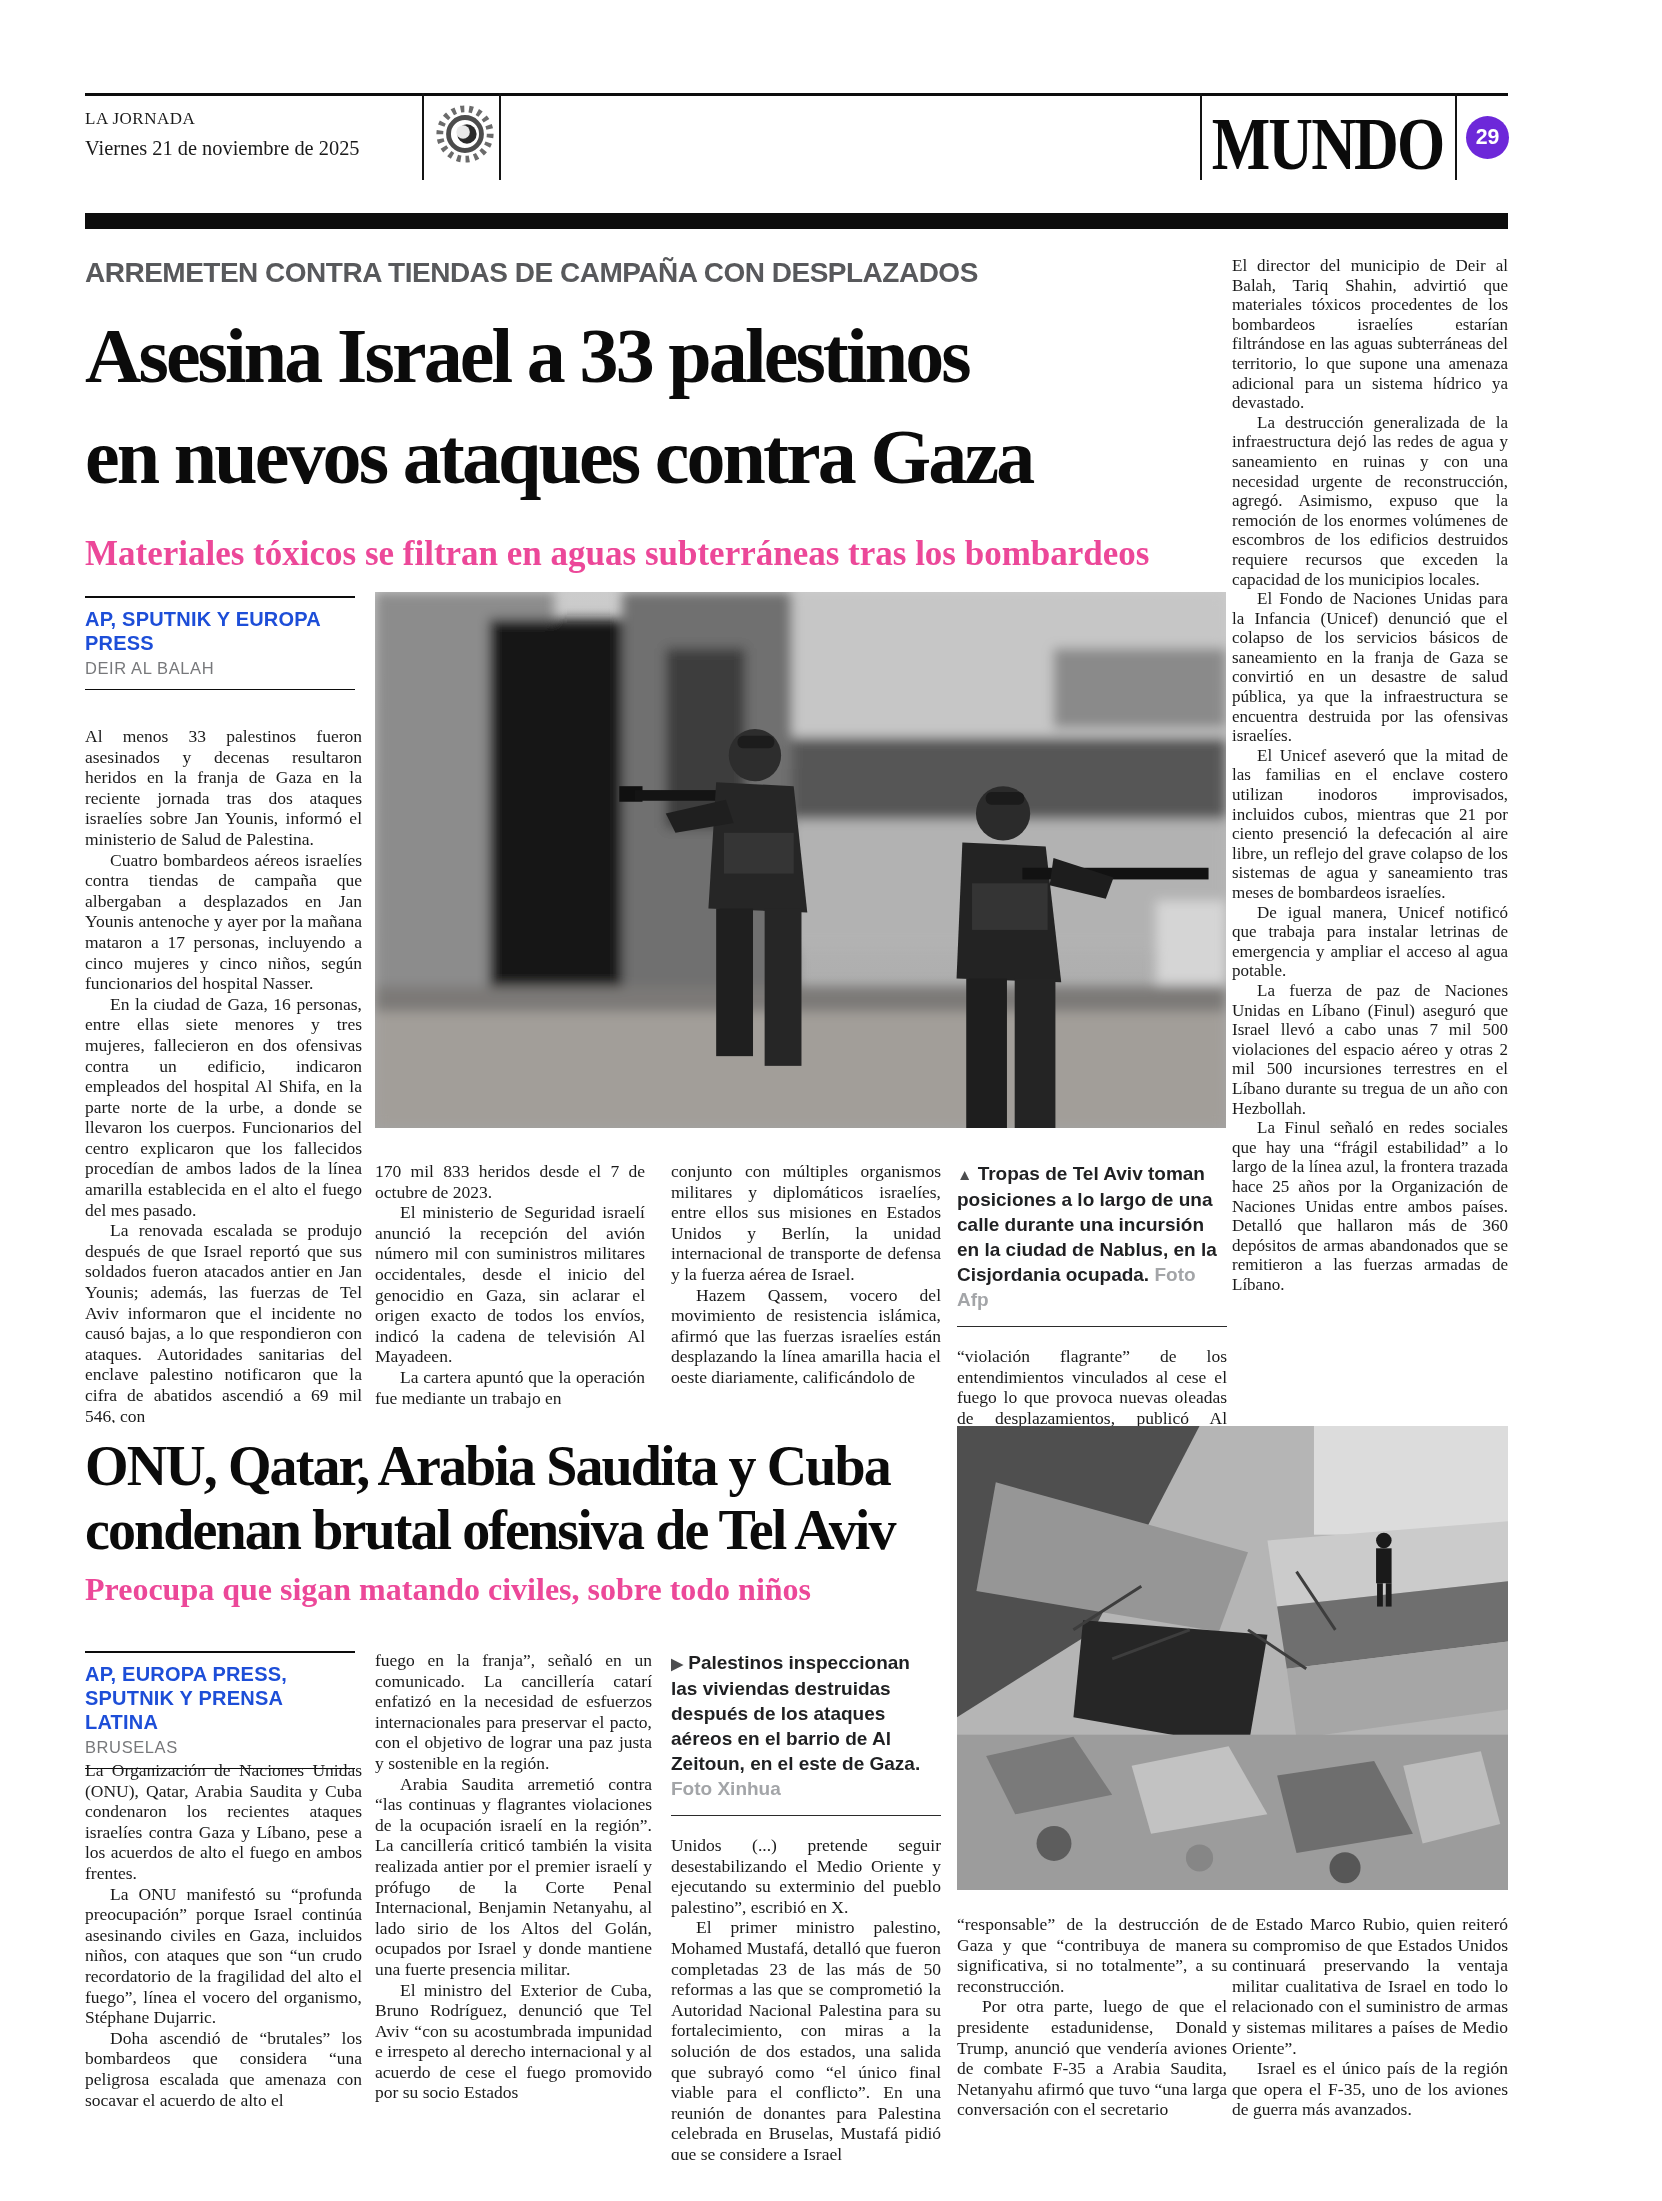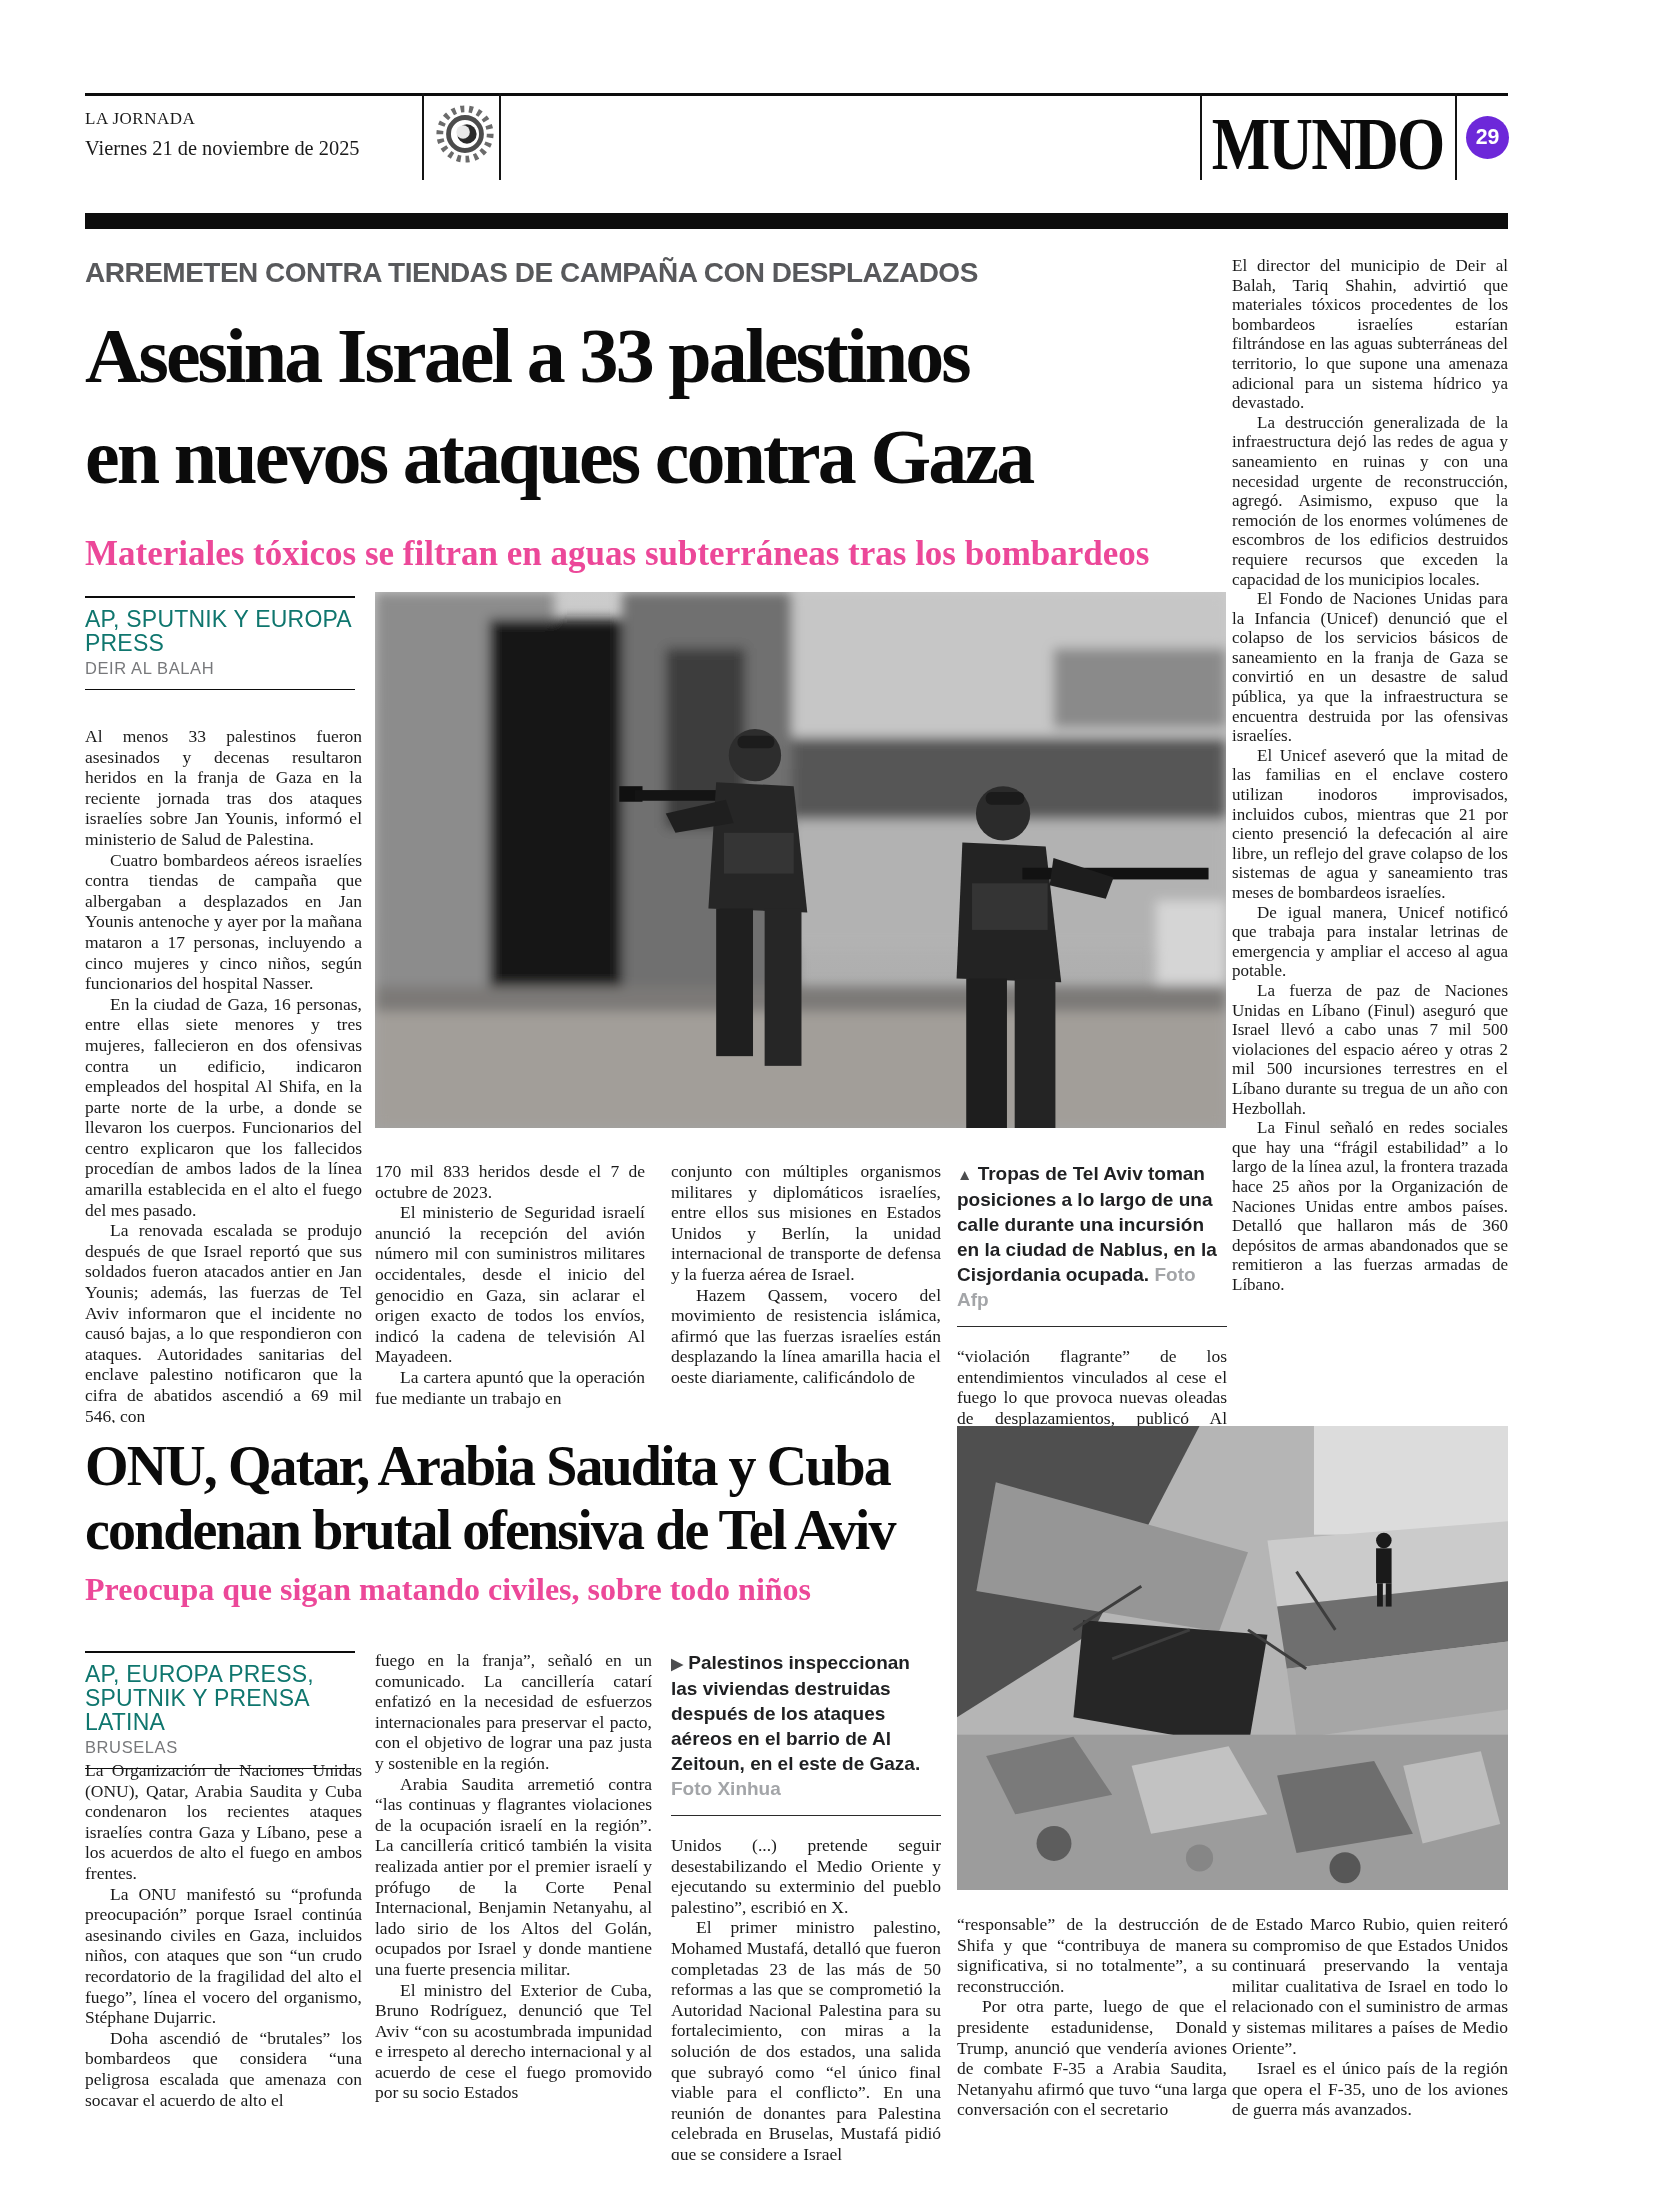--- a/index.html
+++ b/index.html
@@ -16,21 +16,21 @@
   
   .kicker{font-family:"Liberation Sans",sans-serif;font-weight:bold;font-size:28px;letter-spacing:-0.5px;color:#58595c;}
   .headline{font-family:"Liberation Serif",serif;font-weight:bold;color:#0b0b0b;}
   .headline-1{font-size:78px;line-height:101px;letter-spacing:-2.9px;}
   .headline-2{font-size:56px;line-height:64px;letter-spacing:-1.9px;}
   .subhead{font-family:"Liberation Serif",serif;color:#ec4899;font-weight:bold;}
   .subhead-1{font-size:35px;line-height:43px;}
   .subhead-2{font-size:32px;line-height:39px;}
   
   .byline-block{border-top:2.9px solid #0c0c0c;border-bottom:1.5px solid #0c0c0c;padding:8.7px 0 10.7px;}
-  .byline-name{font-family:"Liberation Sans",sans-serif;font-weight:normal;font-size:23px;line-height:24px;color:#0f766e;letter-spacing:0.2px;}
+  .byline-name{font-family:"Liberation Sans",sans-serif;font-weight:bold;font-size:20px;line-height:24px;color:#1d4ed8;letter-spacing:0.2px;}
   .byline-place{font-family:"Liberation Sans",sans-serif;font-size:16.5px;line-height:22px;color:#77787b;letter-spacing:0.6px;margin-top:1.9px;}
   
   .body-col{font-family:"Liberation Serif",serif;font-size:17.5px;line-height:20.6px;text-align:justify;color:#1a1a1a;overflow:hidden;hyphens:auto;-webkit-hyphens:auto;}
   .body-col p{margin:0;}
   .body-col p + p{text-indent:25px;}
   .body-col-sm{font-size:17px;line-height:19.6px;}
   
   .photo-caption{margin:0;font-family:"Liberation Sans",sans-serif;font-weight:bold;font-size:19px;line-height:25px;color:#1f2022;}
   .cap-marker{color:#4c4d4f;font-size:15.5px;}
   .cap-credit{color:#a3a5a8;}
@@ -221,21 +221,21 @@
       <g>
         <circle cx="440" cy="118" r="8" fill="#1a1a1a"></circle>
         <rect x="432" y="126" width="16" height="36" fill="#1a1a1a"></rect>
         <rect x="433" y="162" width="6" height="24" fill="#1a1a1a"></rect>
         <rect x="442" y="162" width="6" height="24" fill="#1a1a1a"></rect>
       </g>
     </svg>
   </figure>
 
   <div class="abs body-col" style="left:957px;top:1914px;width:270px;height:245px;">
-      <p>“responsable” de la destrucción de Shifa y que “contribuya de manera significativa, si no totalmente”, a su reconstrucción.</p>
+      <p>“responsable” de la destrucción de Gaza y que “contribuya de manera significativa, si no totalmente”, a su reconstrucción.</p>
       <p>Por otra parte, luego de que el presidente estadunidense, Donald Trump, anunció que vendería aviones de combate F-35 a Arabia Saudita, Netanyahu afirmó que tuvo “una larga conversación con el secretario</p>
     </div>
   <div class="abs body-col" style="left:1232px;top:1914px;width:276px;height:245px;">
       <p>de Estado Marco Rubio, quien reiteró su compromiso de que Estados Unidos continuará preservando la ventaja militar cualitativa de Israel en todo lo relacionado con el suministro de armas y sistemas militares a países de Medio Oriente”.</p>
       <p>Israel es el único país de la región que opera el F-35, uno de los aviones de guerra más avanzados.</p>
     </div>
 </section>
 
 
 </body></html>

